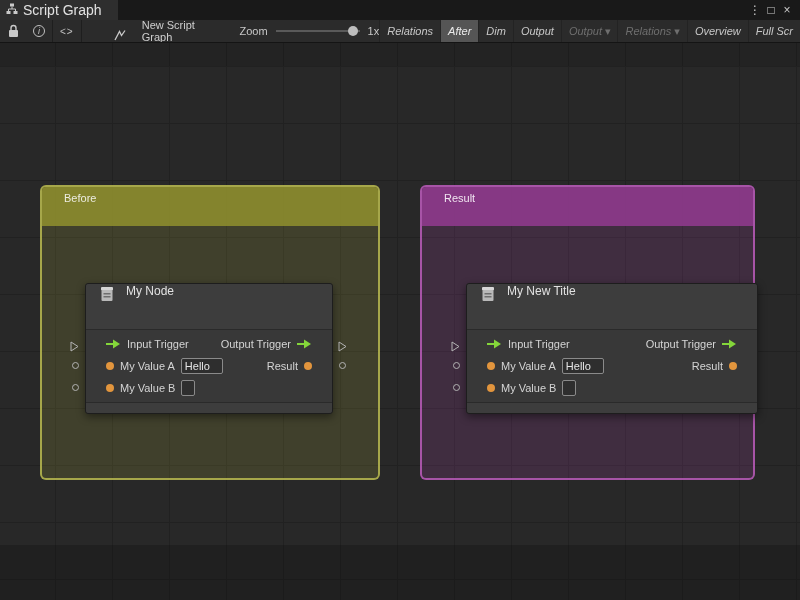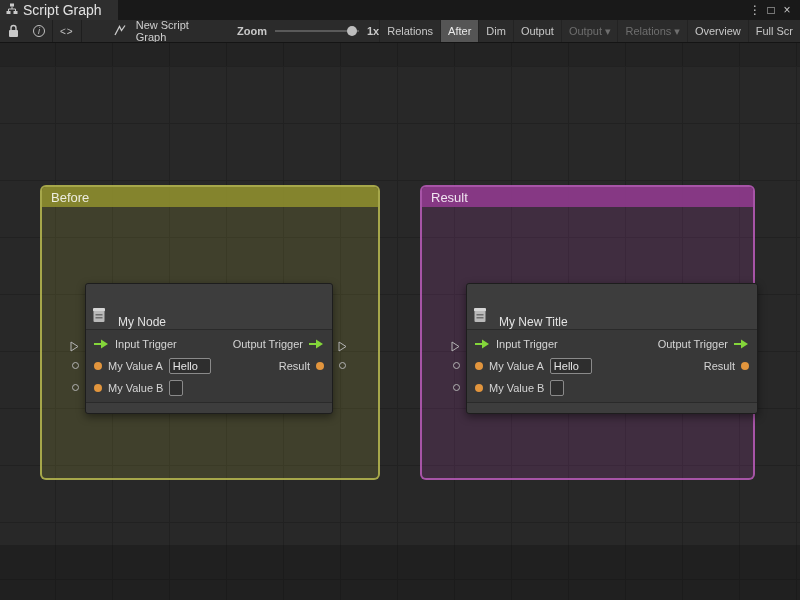--- a/index.html
+++ b/index.html
@@ -18,60 +18,60 @@
 
   
   .toolbar { position:absolute; top:20px; left:0; right:0; height:23px; background:#2b2b2b;
     border-bottom:1px solid #141414; display:flex; align-items:center; font-size:11px;
     color:#c8c8c8; overflow:hidden; }
   .tb-icon { padding:0 7px; display:flex; align-items:center; height:23px; }
   .sep { width:1px; height:23px; background:#1e1e1e; flex:0 0 1px; }
   .info-circle { width:12px; height:12px; border:1px solid #c0c0c0; border-radius:50%;
     font-size:9px; line-height:10px; text-align:center; color:#c0c0c0; font-style:italic; }
   .code-glyph { font-size:10px; letter-spacing:1px; color:#c0c0c0; }
-  .graph-name { margin-left:32px; display:flex; align-items:center; gap:10px; color:#cfcfcf; }
-  .zoom-wrap { margin-left:26px; display:flex; align-items:center; gap:8px;font-weight:bold; }
+  .graph-name { margin-left:32px; display:flex; align-items:flex-end; gap:16px; color:#cfcfcf; }
+  .zoom-wrap { margin-left:26px; display:flex; align-items:center; gap:8px; }
   .slider { width:84px; height:12px; position:relative; }
   .slider-track { position:absolute; top:5px; left:0; right:0; height:2px; background:#5a5a5a; }
   .slider-knob { position:absolute; top:1px; left:72px; width:10px; height:10px;
     border-radius:50%; background:#bdbdbd; }
-  .tb-buttons { margin-left:auto; display:flex; height:23px; }
+  .tb-buttons { margin-left:auto; display:flex; height:23px;font-style:italic; }
   .tb-btn { display:flex; align-items:center; gap:3px; padding:0 7px; border-left:1px solid #232323;
     white-space:nowrap; color:#c8c8c8; }
   .tb-btn.active { background:#555555; color:#eaeaea; }
   .tb-btn.disabled { color:#6e6e6e; }
 
   
   .canvas { position:absolute; top:43px; left:0; width:800px; height:557px;
     background-color:#282828;
     background-image:
       linear-gradient(to right,#212121 1px,transparent 1px),
       linear-gradient(to bottom,#212121 1px,transparent 1px);
     background-size:57px 57px; background-position:55px 23px; }
   .shade-top { position:absolute; top:0; left:0; right:0; height:23px; background:rgba(0,0,0,0.10); }
   .shade-bottom { position:absolute; top:502px; left:0; right:0; height:55px; background:rgba(0,0,0,0.18); }
 
   
   .group { position:absolute; border-radius:6px; }
-  .group-header { height:20px; line-height:22px; padding:0 9px; font-size:13px; color:#ecece0;
+  .group-header { height:39px; line-height:22px; padding:0 22px; font-size:11px; color:#ecece0;
     border-radius:4px 4px 0 0; }
   .group.before { background:rgba(158,158,62,0.20); border:2px solid rgba(185,186,80,0.85); }
   .group.before .group-header { background:rgba(140,140,45,0.90); }
   .group.after { background:rgba(162,66,162,0.20); border:2px solid rgba(186,92,186,0.85); }
   .group.after .group-header { background:rgba(140,58,138,0.92); color:#f0e4f0; }
 
   
   .node { position:absolute; background:#383838; border:1px solid #1d1d1d; border-radius:3px;
     box-shadow:0 3px 8px rgba(0,0,0,0.45); z-index:3; }
-  .node-header { height:46px; display:flex; align-items:flex-end; gap:9px; padding:0 3px;
+  .node-header { height:46px; display:flex; align-items:flex-start; gap:9px; padding:0 11px;
     background:#3d3d3d; border-bottom:1px solid #2a2a2a; border-radius:3px 3px 0 0; }
   .node-title { font-size:12px; color:#e2e2e2; }
   .node-body { padding:3px 0; }
   .port-row { height:22px; display:flex; align-items:center; justify-content:space-between;
-    padding:0 8px; font-size:11px; color:#d4d4d4; }
+    padding:0 20px; font-size:11px; color:#d4d4d4; }
   .port-left,.port-right { display:flex; align-items:center; gap:6px; }
   .value-dot { width:8px; height:8px; border-radius:50%; background:#e2953d; flex:0 0 8px; }
   .flow-arrow { display:flex; align-items:center; }
   .inline-field { background:#2e2e2e; border:1px solid #8a8a8a; border-radius:2px; color:#e6e6e6;
     font-size:11px; font-family:"Liberation Sans","DejaVu Sans",sans-serif; height:16px; padding:0 3px; }
   .field-a { width:42px; }
   .field-b { width:14px; }
   .node-footer { height:11px; background:#3d3d3d; border-top:1px solid #2a2a2a;
     border-radius:0 0 3px 3px; }
 

